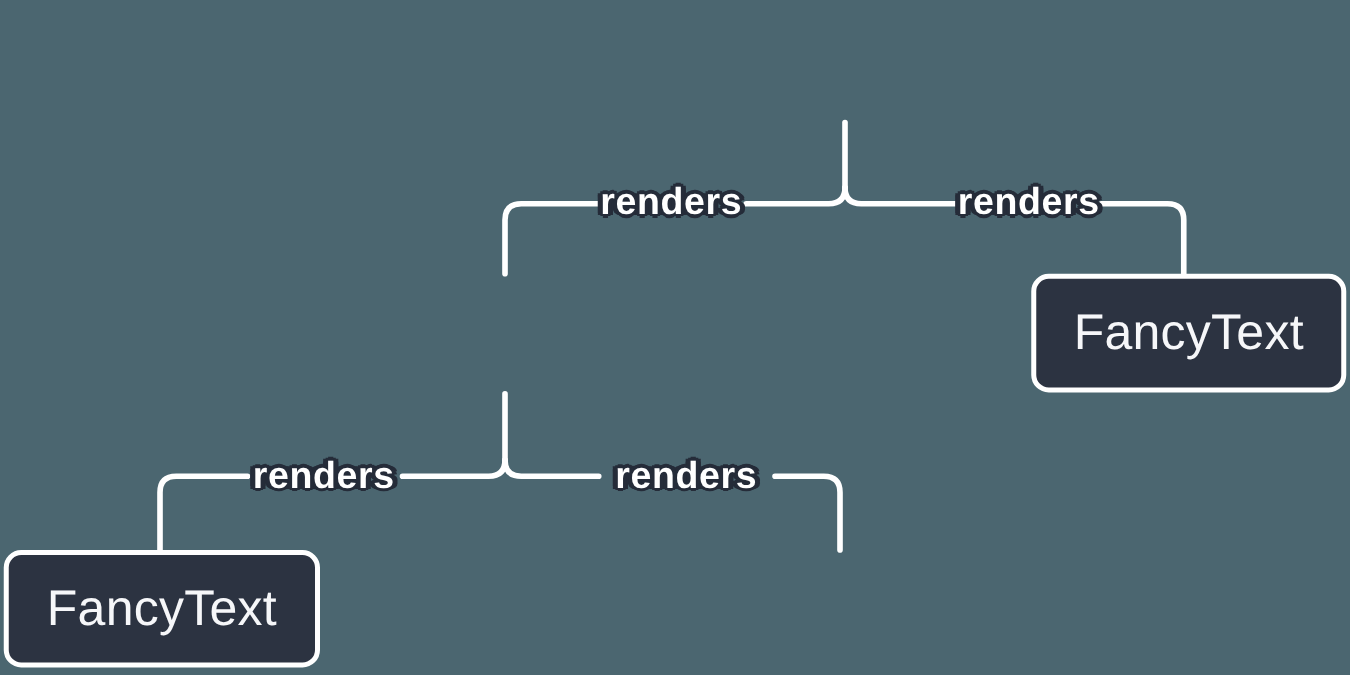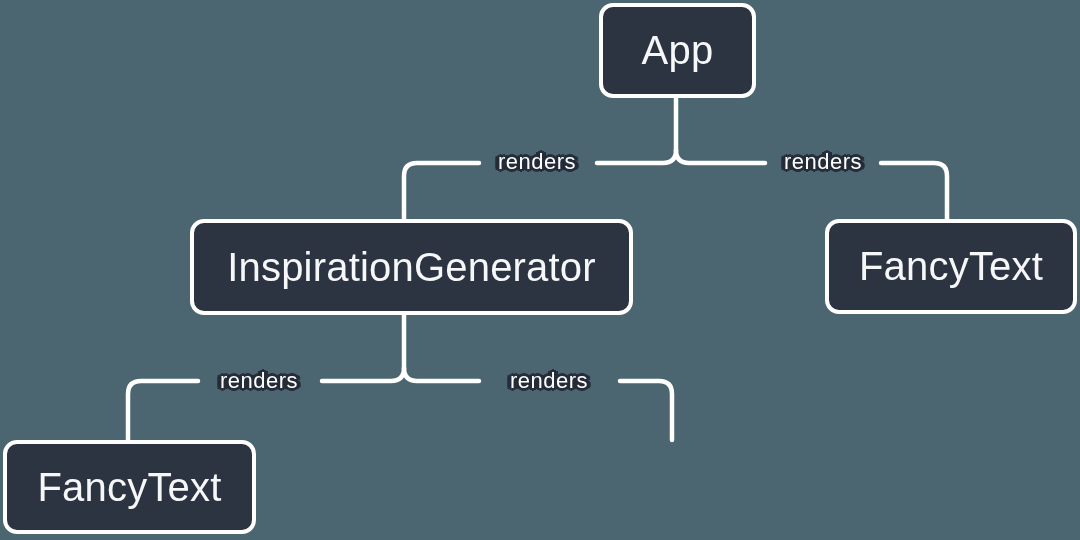--- a/index.html
+++ b/index.html
@@ -47,22 +47,22 @@
     color: var(--box-text);
     font-size: 40px;
     font-weight: 400;
     letter-spacing: 0.2px;
     white-space: nowrap;
   }
   .edge-label {
     position: absolute;
     transform: translate(-50%, -50%);
     color: var(--label-text);
-    font-size: 22px;
-    font-weight: 400;
+    font-size: 30px;
+    font-weight: 700;
     letter-spacing: 0.5px;
     white-space: nowrap;
     text-shadow:
       3px 0 var(--label-outline), -3px 0 var(--label-outline),
       0 3px var(--label-outline), 0 -3px var(--label-outline),
       2px 2px var(--label-outline), -2px 2px var(--label-outline),
       2px -2px var(--label-outline), -2px -2px var(--label-outline),
       4px 1px var(--label-outline), -4px 1px var(--label-outline),
       4px -1px var(--label-outline), -4px -1px var(--label-outline);
   }
@@ -95,27 +95,21 @@
 
     <path d="M 404 315 L 404 368"></path>
 
     <path d="M 404 368 Q 404 381 391 381 L 322 381"></path>
     <path d="M 198 381 L 141 381 Q 128 381 128 394 L 128 440"></path>
 
     <path d="M 404 368 Q 404 381 417 381 L 479 381"></path>
     <path d="M 620 381 L 659 381 Q 672 381 672 394 L 672 440"></path>
   </svg>
 
-  <div class="node node-app">
-    <span class="node-label">App</span>
-  </div>
 
-  <div class="node node-inspiration-generator">
-    <span class="node-label">InspirationGenerator</span>
-  </div>
 
   <div class="node node-fancy-text-right">
     <span class="node-label">FancyText</span>
   </div>
 
   <div class="node node-fancy-text-left">
     <span class="node-label">FancyText</span>
   </div>
 
 

